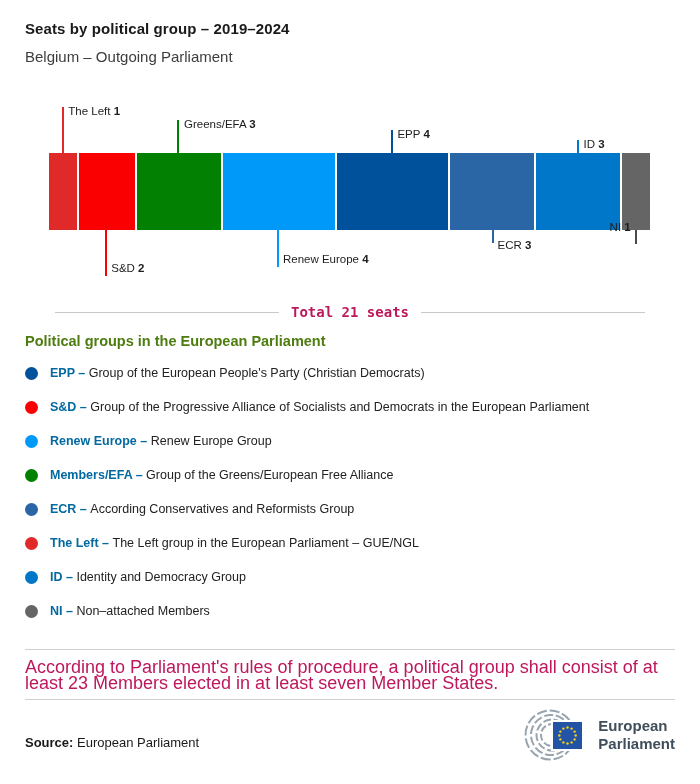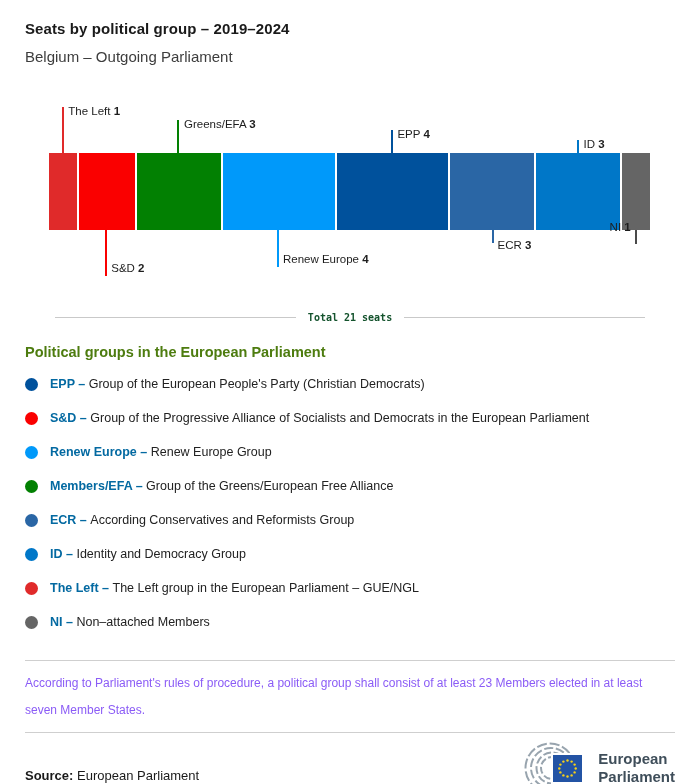--- a/index.html
+++ b/index.html
@@ -18,33 +18,33 @@
   .bar{position:absolute;left:24px;top:63px;width:601px;height:77px;display:flex;gap:2px;}
   
   .segment{height:100%;}
   .callout-line{position:absolute;width:2px;}
   .callout-label{position:absolute;font-size:11.5px;color:#1d1d1d;white-space:nowrap;}
   .callout-label b{font-weight:700;}
 
   
   .total-row{display:flex;align-items:center;margin:14px 30px 0 30px;}
   .total-row .rule{flex:1;height:1px;background:#c9c9c9;}
-  .total-text{margin:8px 12px;font-family:"DejaVu Sans Mono",monospace;font-size:10px;font-weight:700;color:#14532d;}
+  .total-text{margin:0 12px;font-family:"DejaVu Sans Mono",monospace;font-size:14px;font-weight:700;color:#be185d;}
 
   
   .legend-heading{margin-top:13px;font-size:14.5px;font-weight:700;color:#4d7c0f;}
   .legend-list{margin-top:7px;}
   .legend-row{display:flex;align-items:center;height:34px;}
   .legend-dot{width:13px;height:13px;border-radius:50%;flex:0 0 13px;margin-right:12px;}
   .legend-text{font-size:12.5px;color:#222;}
   .legend-text b{font-weight:700;color:#0369a1;}
 
   
   .rule-full{height:1px;background:#cfcfcf;margin-top:21px;}
-  .footnote{padding-top:9px;font-size:12px;line-height:27px;color:#8b5cf6;max-width:660px;}
+  .footnote{padding-top:9px;font-size:18px;line-height:16px;color:#be185d;max-width:660px;}
   .rule-full2{height:1px;background:#cfcfcf;margin-top:8px;}
 
   
   .footer{margin-top:6px;display:flex;justify-content:space-between;align-items:center;height:58px;}
   .source{font-size:13px;color:#1a1a1a;margin-top:14px;}
   .source b{font-weight:700;}
   .ep-logo{display:flex;align-items:center;}
   .ep-logo-text{margin-left:8px;font-size:15px;line-height:18px;font-weight:700;color:#3f4e5a;}
 </style>
 </head>
@@ -108,26 +108,26 @@
       </div>
       <div class="legend-row">
         <span class="legend-dot" style="background: rgb(2, 128, 2);"></span>
         <span class="legend-text"><b>Members/EFA – </b><span>Group of the Greens/European Free Alliance</span></span>
       </div>
       <div class="legend-row">
         <span class="legend-dot" style="background: rgb(42, 102, 165);"></span>
         <span class="legend-text"><b>ECR – </b><span>According Conservatives and Reformists Group</span></span>
       </div>
       <div class="legend-row">
+        <span class="legend-dot" style="background: rgb(224, 42, 42);"></span>
+        <span class="legend-text"><b>The Left – </b><span>The Left group in the European Parliament – GUE/NGL</span></span>
+      </div>
+      <div class="legend-row">
         <span class="legend-dot" style="background: rgb(0, 119, 200);"></span>
         <span class="legend-text"><b>ID – </b><span>Identity and Democracy Group</span></span>
-      </div>
-      <div class="legend-row">
-        <span class="legend-dot" style="background: rgb(224, 42, 42);"></span>
-        <span class="legend-text"><b>The Left – </b><span>The Left group in the European Parliament – GUE/NGL</span></span>
       </div>
       <div class="legend-row">
         <span class="legend-dot" style="background: rgb(101, 101, 101);"></span>
         <span class="legend-text"><b>NI – </b><span>Non–attached Members</span></span>
       </div>
     </div>
 
   <div class="rule-full"></div>
   <div class="footnote">According to Parliament's rules of procedure, a political group shall consist of at least 23 Members elected in at least seven Member States.</div>
   <div class="rule-full2"></div>

